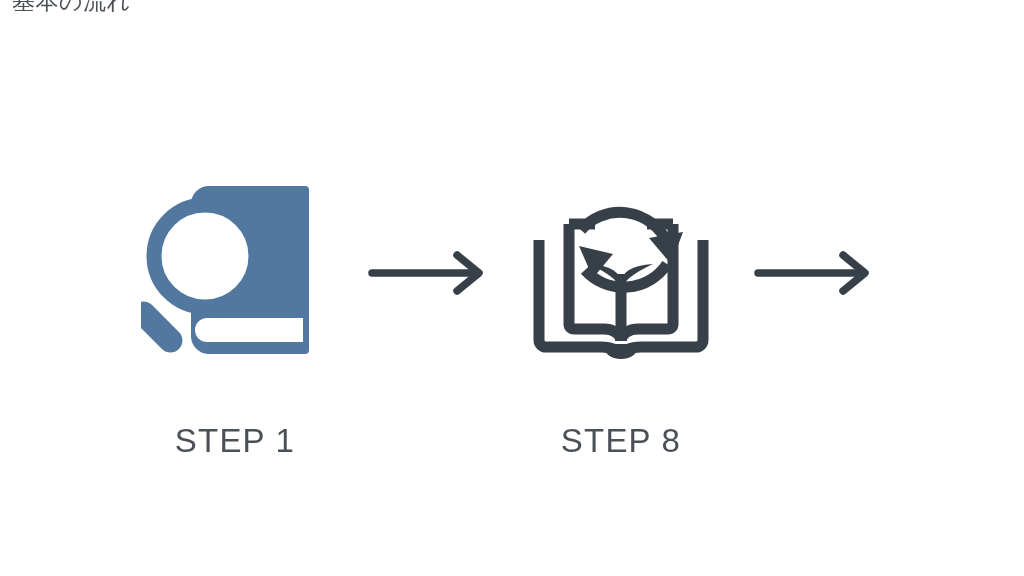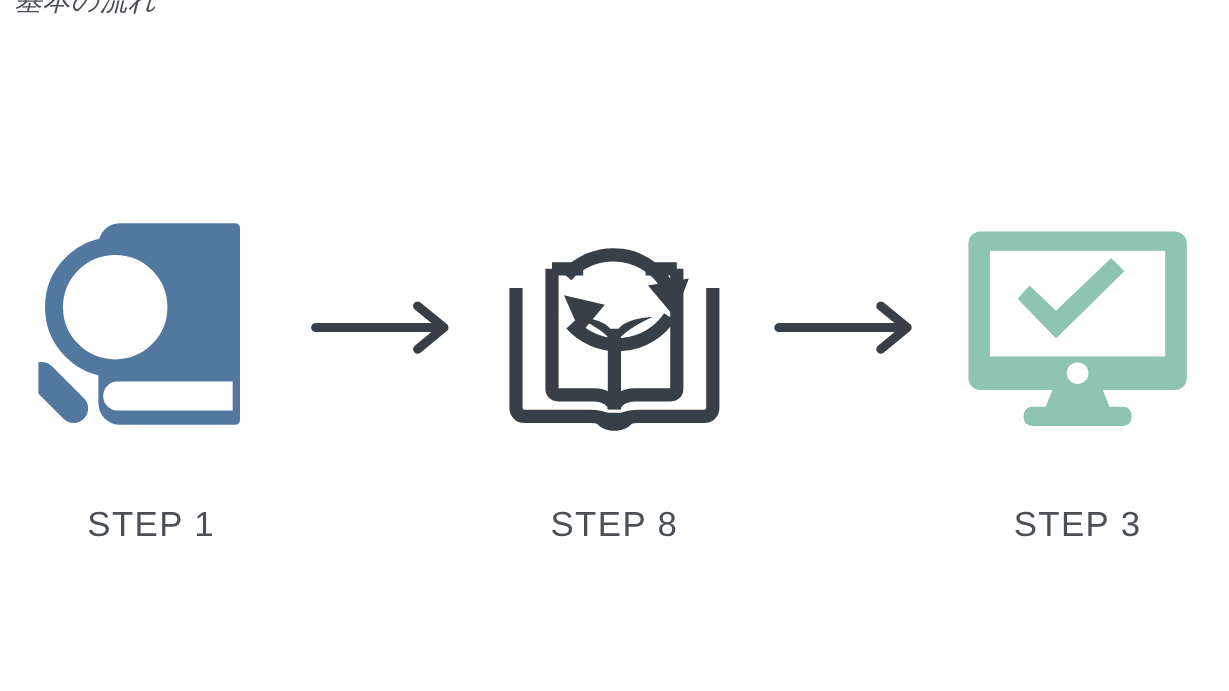--- a/index.html
+++ b/index.html
@@ -16,21 +16,20 @@
   }
 
   
   .slide-title-clip {
     position: absolute;
     left: 0;
     top: 0;
     width: 300px;
     height: 33px;
     overflow: hidden;
-    font-style: italic;
   }
   .slide-title {
     position: absolute;
     left: 12px;
     top: -16px;
     font-size: 23px;
     line-height: 34px;
     color: #4a4f57;
     white-space: nowrap;
     font-family: "DejaVu Sans", sans-serif;
@@ -59,21 +58,21 @@
   .step-art {
     height: 190px;
     width: 100%;
     display: flex;
     align-items: center;
     justify-content: center;
   }
 
   .step-label {
     margin-top: 52px;
-    font-size: 29px;
+    font-size: 33px;
     font-weight: 300;
     color: #4b5057;
     letter-spacing: 1.2px;
     font-family: "Liberation Sans", sans-serif;
   }
 
   .arrow-cell {
     width: 168px;
     height: 190px;
     display: flex;
@@ -162,36 +161,14 @@
     <span>
       <svg width="122" height="44" viewBox="0 0 122 44" xmlns="http://www.w3.org/2000/svg">
         <g fill="none" stroke="#373f48" stroke-width="7.5" stroke-linecap="round" stroke-linejoin="round">
           <line x1="5" y1="22" x2="110" y2="22"></line>
           <polyline points="90,4 112,22 90,40"></polyline>
         </g>
       </svg>
     </span>
   </div>
 
-  <div class="step">
-    <div class="step-art">
-      <span>
-        <svg width="186" height="172" viewBox="0 0 186 172" xmlns="http://www.w3.org/2000/svg">
-
-          <path d="M12 6 h162 a10 10 0 0 1 10 10 v112 a10 10 0 0 1 -10 10
-                   h-162 a10 10 0 0 1 -10 -10 v-112 a10 10 0 0 1 10 -10 z" fill="#8fc4b2"></path>
-
-          <rect x="20" y="22" width="146" height="88" fill="#ffffff"></rect>
-
-          <circle cx="93" cy="124" r="9" fill="#ffffff"></circle>
-
-          <path d="M72 138 h42 l8 20 h-58 z" fill="#8fc4b2"></path>
-
-          <rect x="48" y="152" width="90" height="16" rx="7" fill="#8fc4b2"></rect>
-
-          <path d="M43 62 l10 -11 l22 21 l46 -44 l11 11 l-57 56 z" fill="#8fc4b2"></path>
-        </svg>
-      </span>
-    </div>
-    <div class="step-label">STEP 3</div>
-  </div>
 
 </div>
 
 </body></html>

